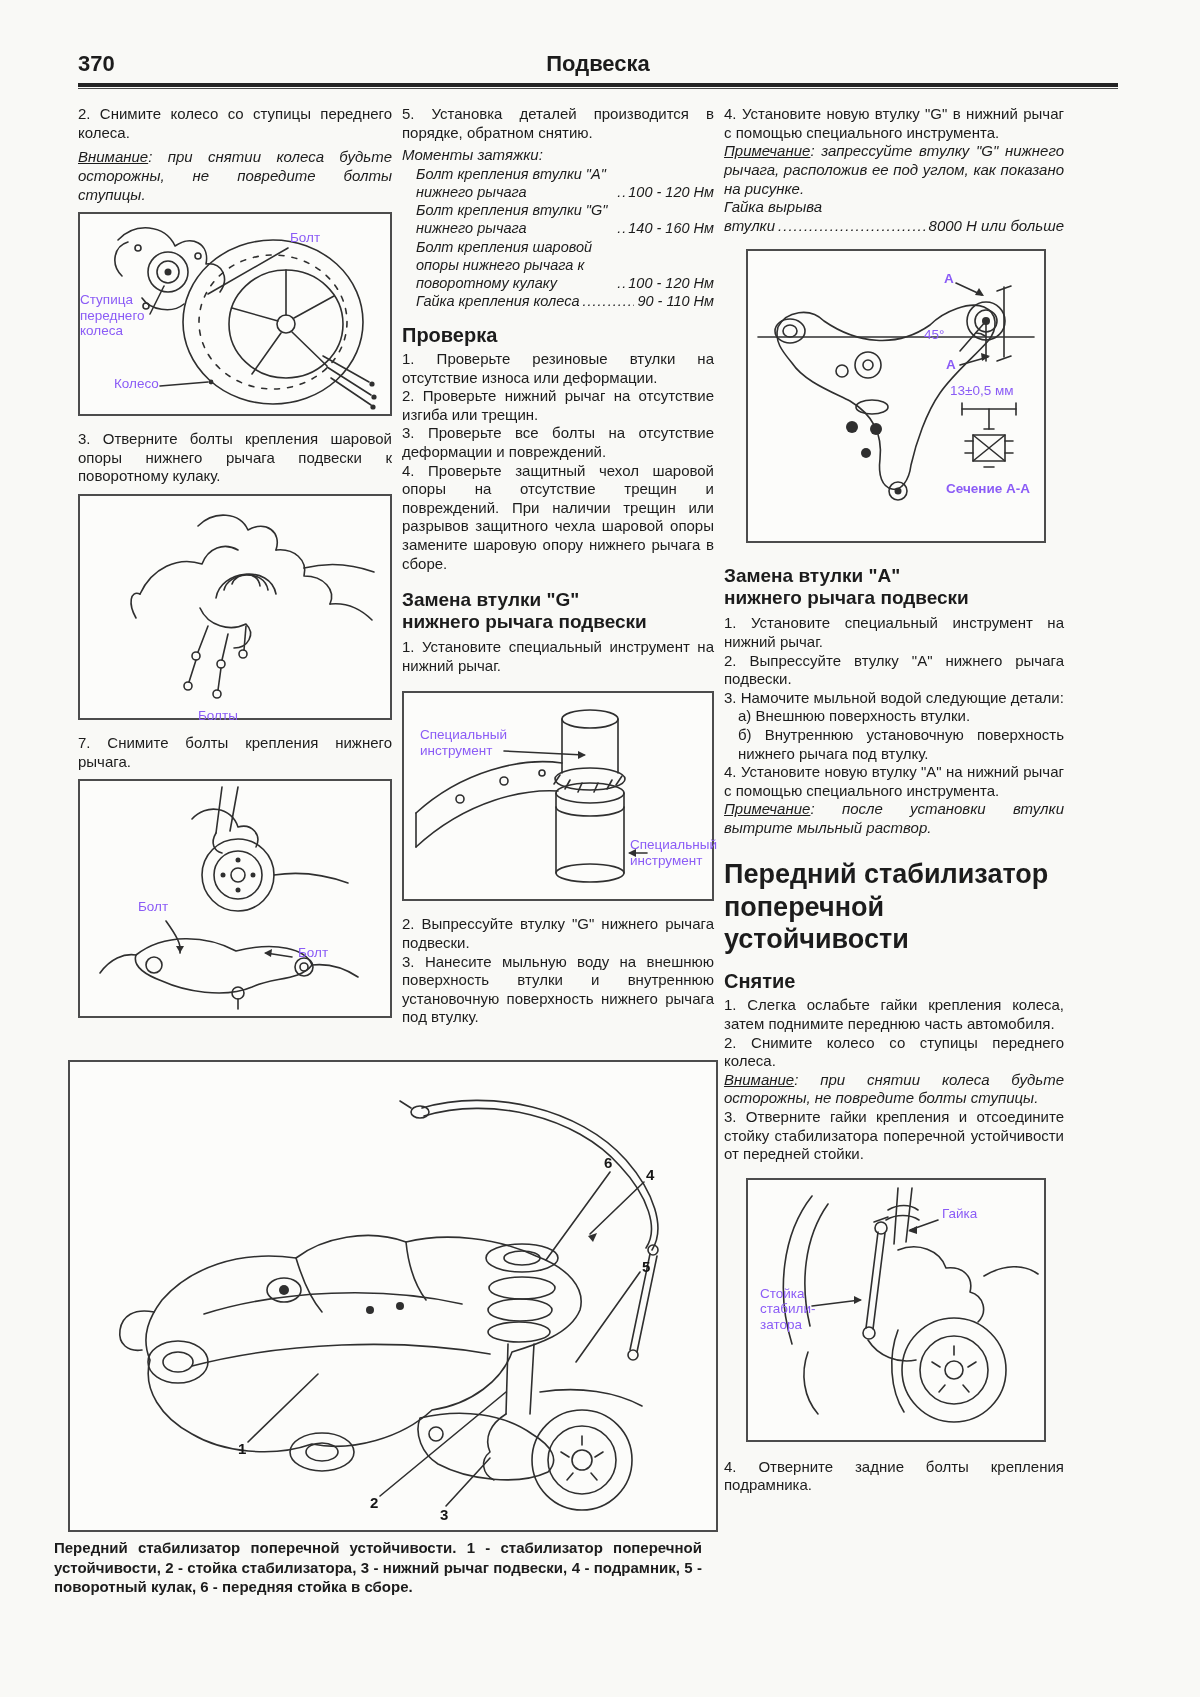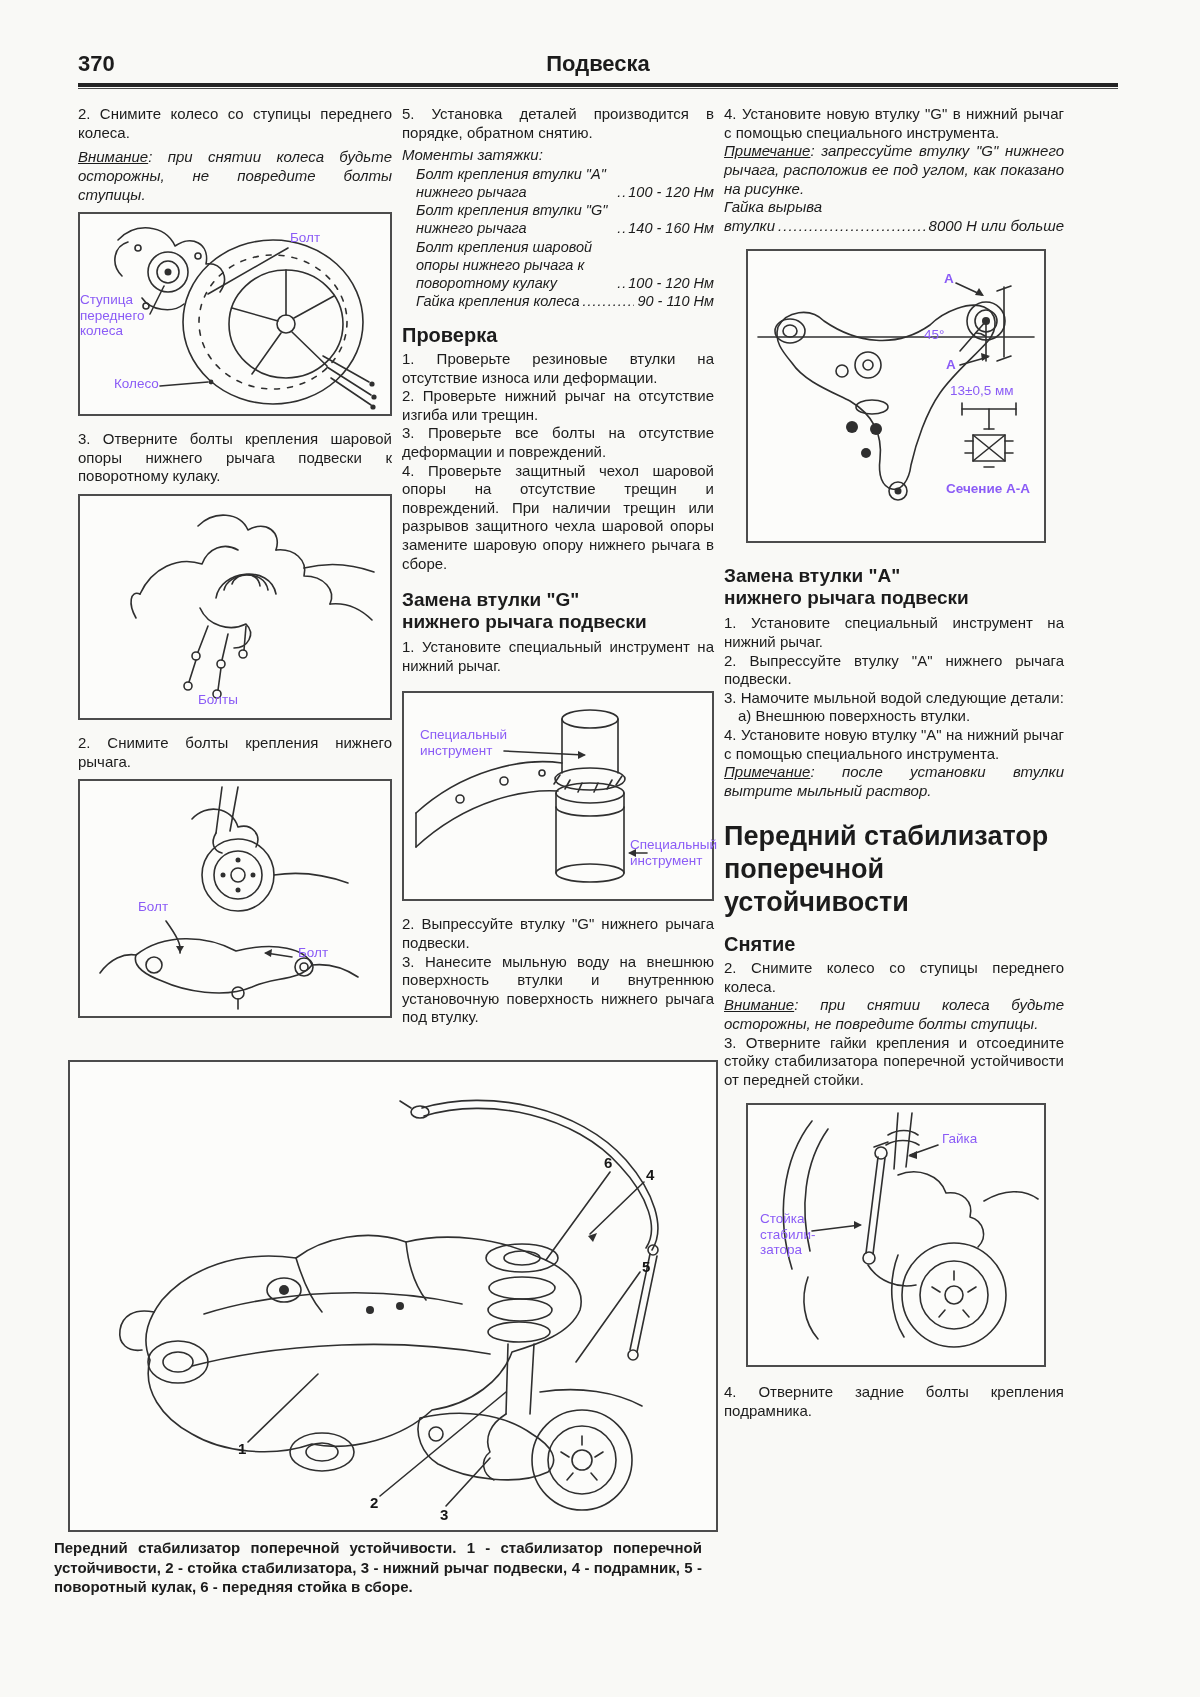--- a/index.html
+++ b/index.html
@@ -113,24 +113,24 @@
               <circle cx="116" cy="160" r="4"></circle>
             <path d="M148,138 l-6,26"></path>
               <circle cx="141" cy="168" r="4"></circle>
             <path d="M166,130 l-2,24"></path>
               <circle cx="163" cy="158" r="4"></circle>
             <path d="M116,164 l-7,22"></path>
               <circle cx="108" cy="190" r="4"></circle>
             <path d="M141,172 l-3,22"></path>
               <circle cx="137" cy="198" r="4"></circle>
           </svg>
-          <span class="flab" style="left:118px;top:196px;">Болты</span>
-        </div>
-
-        <p>2. Снимите болты крепления нижнего рычага.</p>
+          <span class="flab" style="left:118px;top:212px;">Болты</span>
+        </div>
+
+        <p>7. Снимите болты крепления нижнего рычага.</p>
 
         <div class="figbox" style="height:235px;">
           <svg width="310" height="235" viewBox="0 0 310 235">
             <path d="M142,6 L136,52 M158,6 L150,50"></path>
             <path d="M136,52 C130,62 134,70 142,72"></path>
             <path d="M112,38 C126,22 152,26 158,46 C172,42 182,54 176,66"></path>
             <circle cx="158" cy="94" r="36"></circle>
               <circle cx="158" cy="94" r="24"></circle>
               <circle cx="158" cy="94" r="7"></circle>
             <circle cx="158" cy="79" r="2.5" class="fill"></circle>
@@ -335,29 +335,31 @@
       <span class="flab" style="left:202px;top:132px;">13±0,5 мм</span>
       <span class="flab" style="left:198px;top:230px;font-weight:bold;">Сечение А-А</span>
     </div>
 
     <h4 style="margin-top:22px;">Замена втулки "А"
 нижнего рычага подвески</h4>
     <p>1. Установите специальный инструмент на нижний рычаг.</p>
     <p>2. Выпрессуйте втулку "А" нижнего рычага подвески.</p>
     <p>3. Намочите мыльной водой следующие детали:</p>
     <p class="indent">а) Внешнюю поверхность втулки.</p>
+    <p class="indent">б) Внутреннюю установочную поверхность нижнего рычага под втулку.</p>
     <p>4. Установите новую втулку "А" на нижний рычаг с помощью специального инструмента.</p>
     <p class="note">
       <span class="ul">Примечание</span><span>: после установки втулки вытрите мыльный раствор.</span>
     </p>
 
     <h2>Передний стабилизатор
 поперечной
 устойчивости</h2>
     <h3>Снятие</h3>
+    <p>1. Слегка ослабьте гайки крепления колеса, затем поднимите переднюю часть автомобиля.</p>
     <p>2. Снимите колесо со ступицы переднего колеса.</p>
     <p class="note">
       <span class="ul">Внимание</span><span>: при снятии колеса будьте осторожны, не повредите болты ступицы.</span>
     </p>
     <p>3. Отверните гайки крепления и отсоедините стойку стабилизатора поперечной устойчивости от передней стойки.</p>
 
     <div class="figbox" style="height:260px;width:296px;margin-left:22px;margin-top:14px;">
       <svg width="296" height="260" viewBox="0 0 296 260">
         <path d="M64,16 C34,54 28,112 44,164"></path>
         <path d="M80,24 C56,58 52,104 62,146" stroke-width="1.1"></path>

